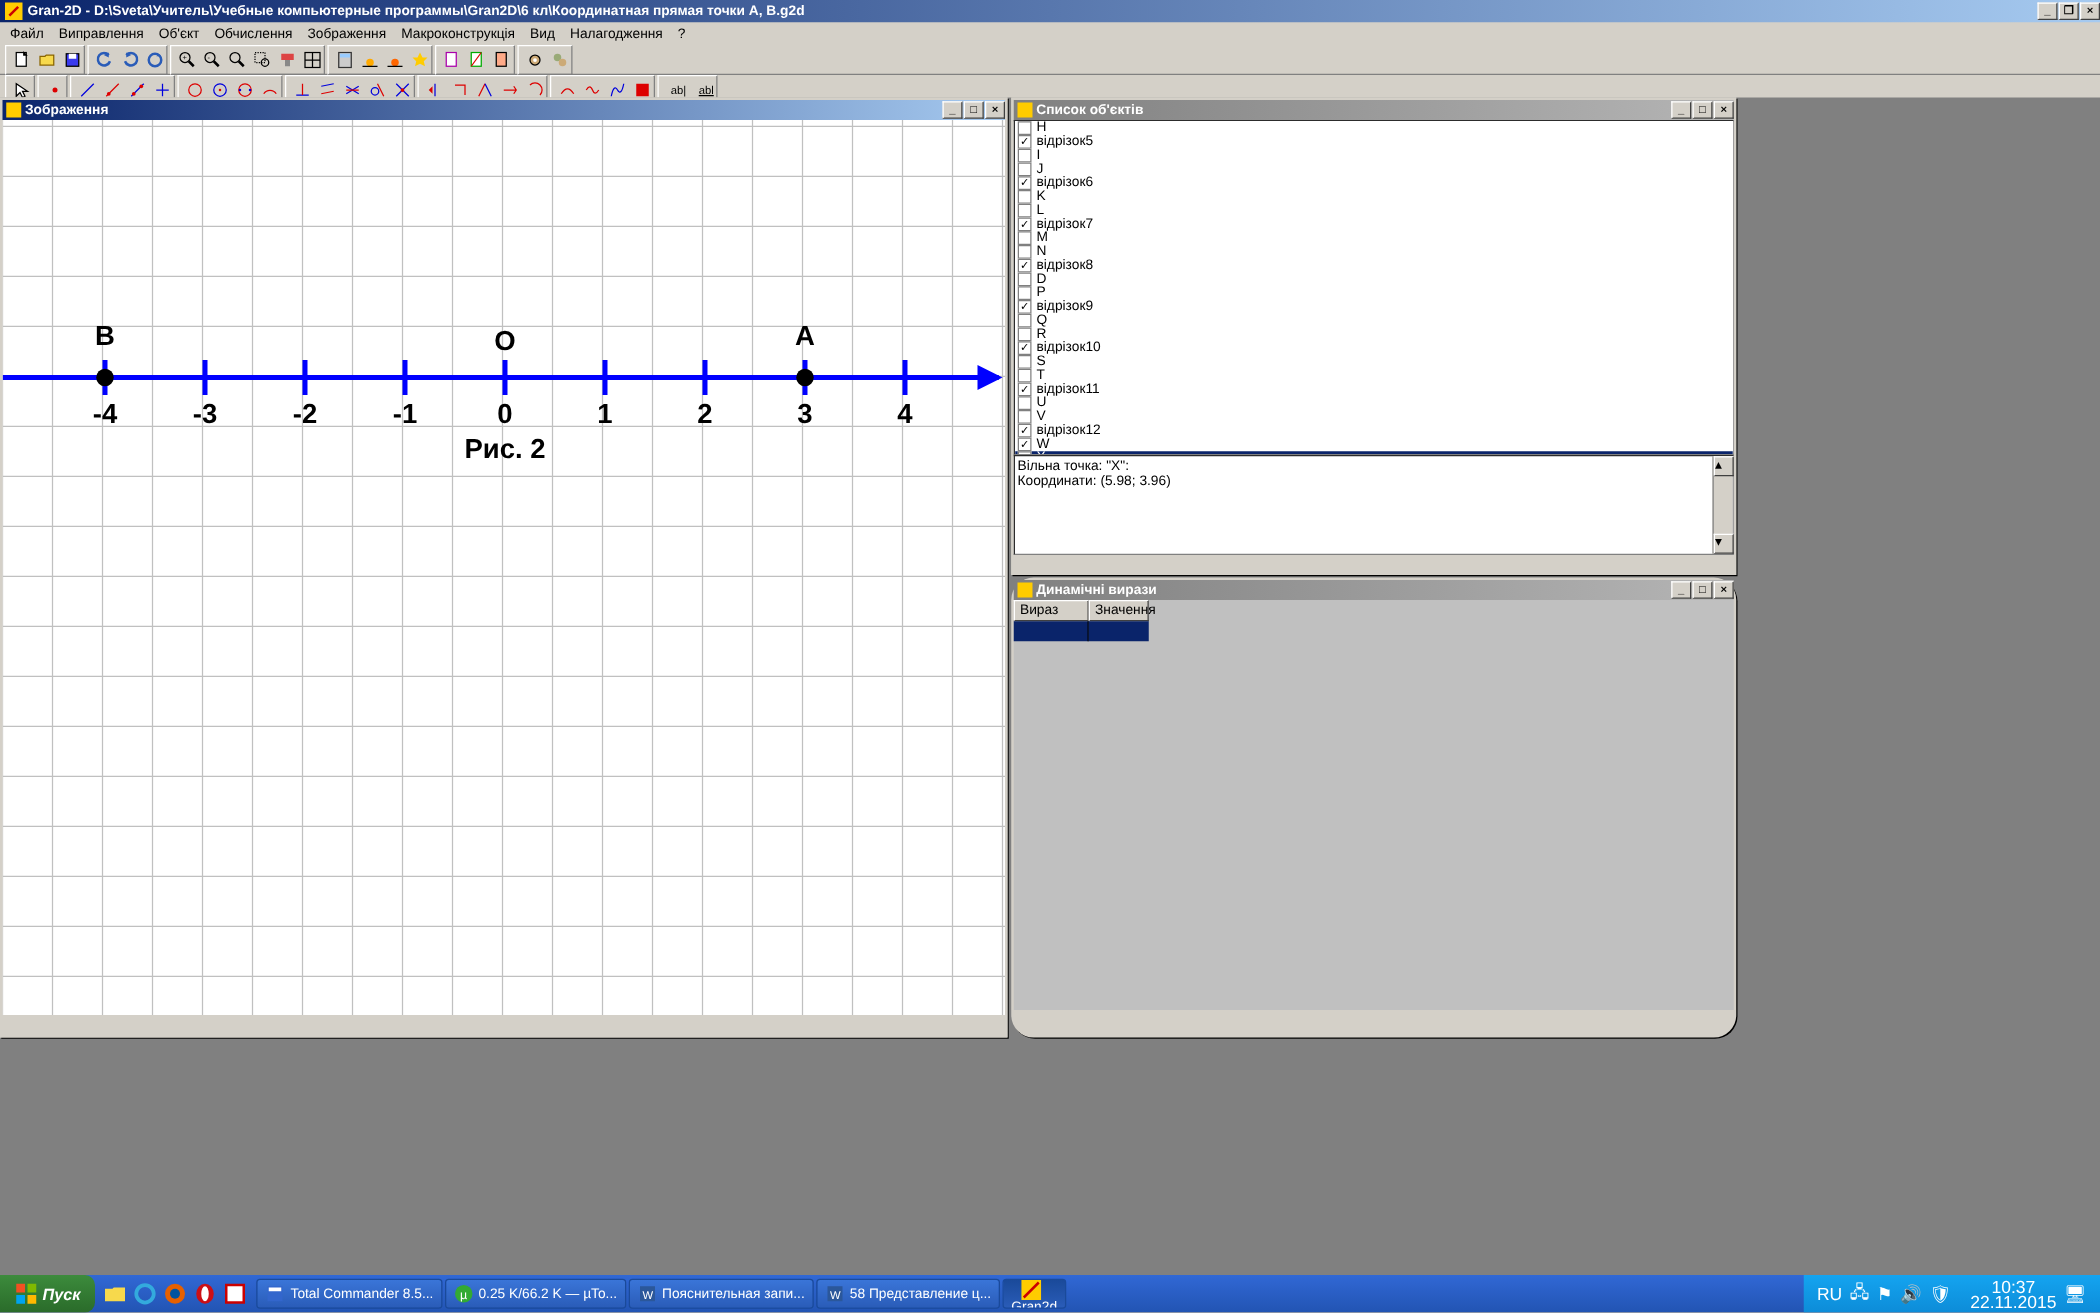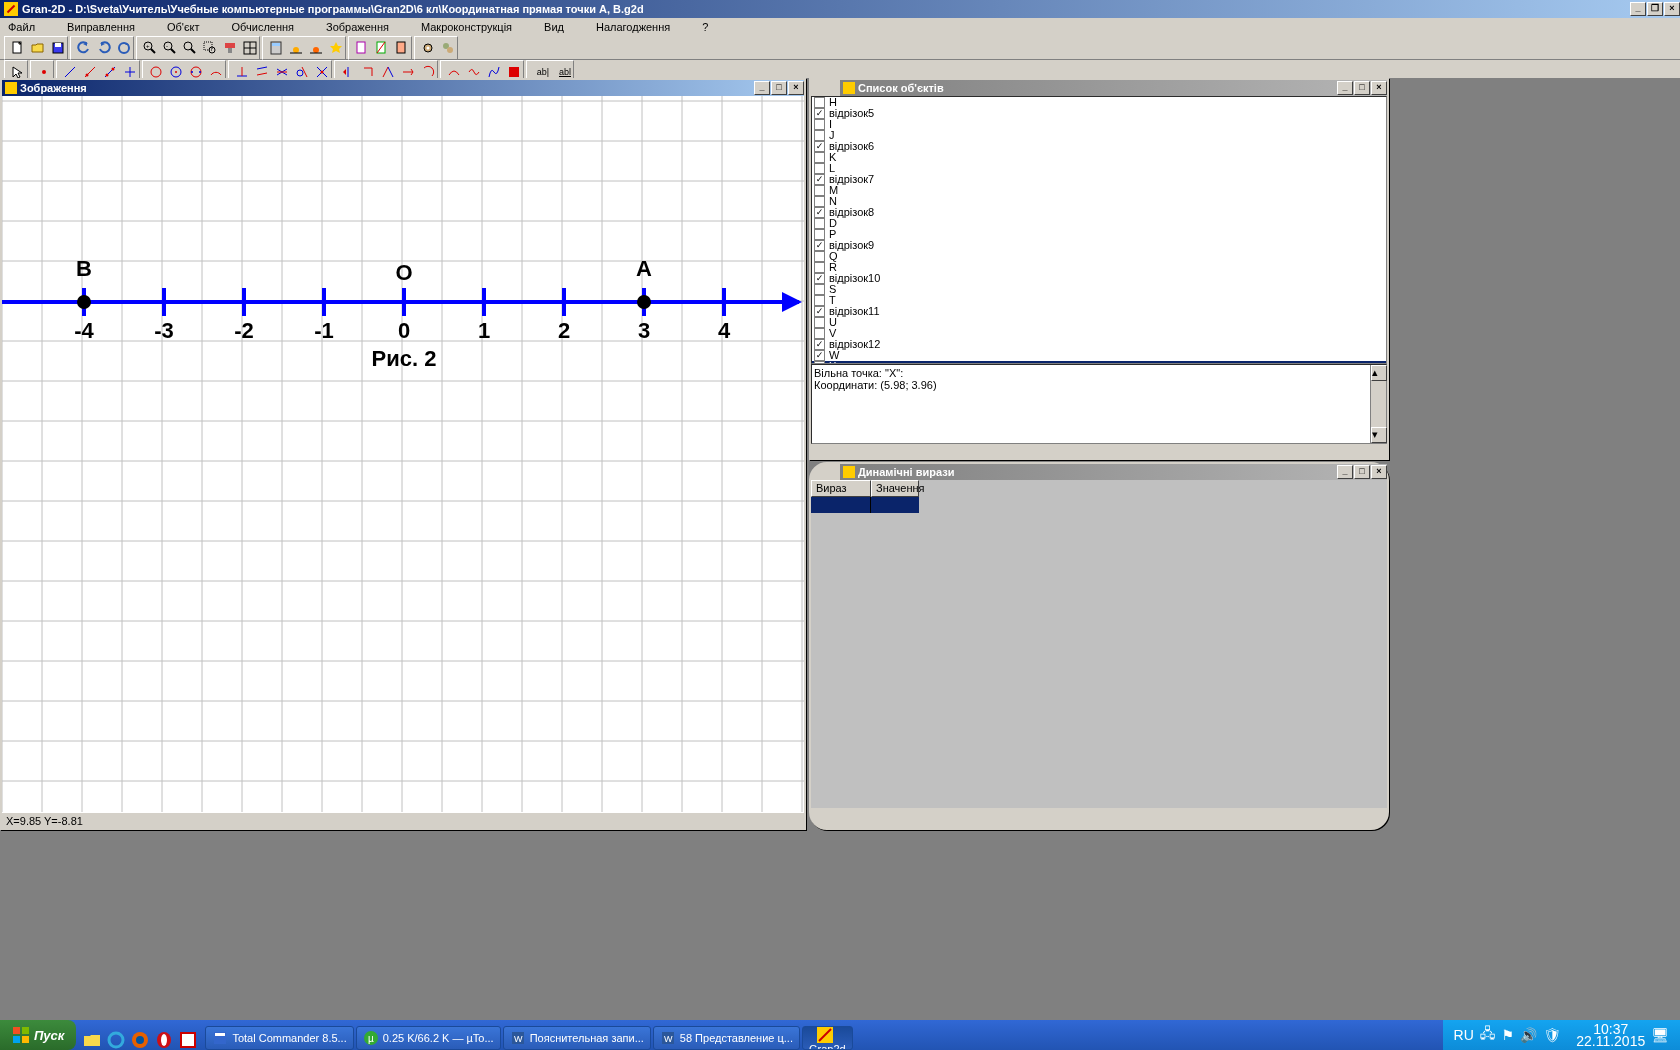--- a/index.html
+++ b/index.html
@@ -23,37 +23,37 @@
   align-items: center;
   padding-left: 4px;
   font-weight: bold;
 }
 .titlebar .ico { width: 14px; height: 14px; background: #ffcc00; margin-right: 4px; display:inline-block; position:relative;}
 .titlebar .ico::after{content:"";position:absolute;width:10px;height:2px;background:#cc0000;left:2px;top:6px;transform:rotate(-45deg);}
 .win-controls{margin-left:auto;display:flex;}
 .win-btn{width:16px;height:14px;background:#d4d0c8;border:1px solid #fff;border-right-color:#404040;border-bottom-color:#404040;margin-left:1px;text-align:center;line-height:10px;font-size:9px;font-family:Arial;font-weight:bold;color:#000;}
 
 
-.menubar{background:#d4d0c8;height:18px;display:flex;align-items:center;padding-left:2px;gap:20px;}
+.menubar{background:#d4d0c8;height:18px;display:flex;align-items:center;padding-left:2px;}
 .menubar span{padding:2px 6px;color:#000;}
 
 
 .toolbar{background:#d4d0c8;height:24px;display:flex;align-items:center;padding-left:4px;border-bottom:1px solid #808080;}
 .tool-group{display:flex;border:1px solid #fff;border-right-color:#808080;border-bottom-color:#808080;padding:1px;margin-right:2px;}
 .tbtn{width:20px;height:20px;border:1px solid transparent;display:flex;align-items:center;justify-content:flex-end;font-size:11px;}
 .tbtn svg{width:14px;height:14px;}
 
 
 .mdi{position:absolute;top:78px;left:0;right:0;bottom:24px;background:#808080;}
 
 
 .child-window{position:absolute;border:2px solid #d4d0c8;background:#d4d0c8;box-shadow:1px 1px 0 #000;}
 .child-title{background:linear-gradient(to right,#0a246a,#a6caf0);color:#fff;height:16px;display:flex;align-items:center;padding-left:3px;font-weight:bold;font-size:11px;}
 .child-title .ico{width:12px;height:12px;margin-right:3px;}
-.child-title.inactive{background:linear-gradient(to right,#808080,#b5b5b5);margin-left:29px;}
+.child-title.inactive{background:linear-gradient(to right,#808080,#b5b5b5);}
 .child-controls{margin-left:auto;display:flex;}
 
 
 .image-window{left:0;top:0;width:806px;height:752px;}
 .canvas-wrap{position:relative;width:100%;height:calc(100% - 32px);overflow:hidden;}
 .canvas{position:absolute;inset:0;background:#fff;}
 .grid line{stroke:#c0c0c0;stroke-width:1;}
 .axis-line{stroke:#0000ff;stroke-width:4;}
 .tick{stroke:#0000ff;stroke-width:4;}
 .tick-label{font:bold 22px Arial;fill:#000;}
@@ -75,21 +75,21 @@
 .dyn-window{left:809px;top:384px;width:580px;height:368px;border-radius:18px;}
 .dyn-toolbar{height:20px;display:flex;align-items:center;border-bottom:1px solid #808080;padding-left:2px;}
 .dyn-toolbar .tbtn{width:20px;height:18px;}
 .dyn-grid{background:#c0c0c0;height:calc(100% - 36px);}
 .dyn-header{display:flex;height:17px;}
 .dyn-header div{background:#d4d0c8;border:1px solid #fff;border-right-color:#404040;border-bottom-color:#404040;padding:1px 4px;font-size:11px;}
 .dyn-row{display:flex;height:17px;}
 .dyn-row div{background:#0a246a;height:16px;}
 
 
-.taskbar{position:absolute;left:0;right:0;bottom:0;height:30px;background:linear-gradient(to bottom,#3168d5,#2254b3);display:flex;align-items:flex-end;}
+.taskbar{position:absolute;left:0;right:0;bottom:0;height:30px;background:linear-gradient(to bottom,#3168d5,#2254b3);display:flex;align-items:center;}
 .start-btn{height:30px;padding:0 12px;background:linear-gradient(to bottom,#3c8b3c,#2a6b2a);color:#fff;font-weight:bold;font-size:13px;font-style:italic;display:flex;align-items:center;border-radius:0 8px 8px 0;}
 .task-item{height:24px;margin:0 1px;padding:0 6px;background:linear-gradient(to bottom,#3a75d8,#2a5cb8);border:1px solid #1a4a9a;border-radius:3px;display:flex;align-items:center;color:#fff;font-size:11px;max-width:165px;overflow:hidden;white-space:nowrap;}
 .task-item.active{background:linear-gradient(to bottom,#1a4a9a,#2a5cb8);flex-direction:column;}
 .task-ico{width:16px;height:16px;margin-right:4px;display:inline-block;}
 .tray{margin-left:auto;background:linear-gradient(to bottom,#14a4f0,#0d8cd8);height:30px;display:flex;align-items:center;padding:0 8px;color:#fff;font-size:14px;}
 .tray span{margin:0 3px;}
 .clock{text-align:center;line-height:12px;margin-left:12px;}
 .ql{display:flex;gap:4px;padding:0 6px;}
 .ql-ico{width:20px;height:20px;}
 
@@ -496,23 +496,20 @@
           <line x1="722" y1="192" x2="722" y2="220" class="tick"></line>
           <text x="722" y="242" text-anchor="middle" class="tick-label">4</text>
           <text x="402" y="184" text-anchor="middle" class="point-label">O</text>
           <circle cx="82" cy="206" r="7" fill="#000"></circle>
           <text x="82" y="180" text-anchor="middle" class="point-label">B</text>
           <circle cx="642" cy="206" r="7" fill="#000"></circle>
           <text x="642" y="180" text-anchor="middle" class="point-label">A</text>
           <text x="402" y="270" text-anchor="middle" class="figure-label">Рис. 2</text>
         </svg>
     </div>
-    <div class="statusbar">
-      <span>X=9.85 Y=-8.81</span>
-    </div>
   </div>
 
   <div class="child-window objlist-window">
     <div class="child-title inactive">
       <span class="ico" style="background:#fc0;"></span>
       <span>Список об'єктів</span>
       <div class="child-controls">
         <div class="win-btn">_</div>
         <div class="win-btn">□</div>
         <div class="win-btn">×</div>

